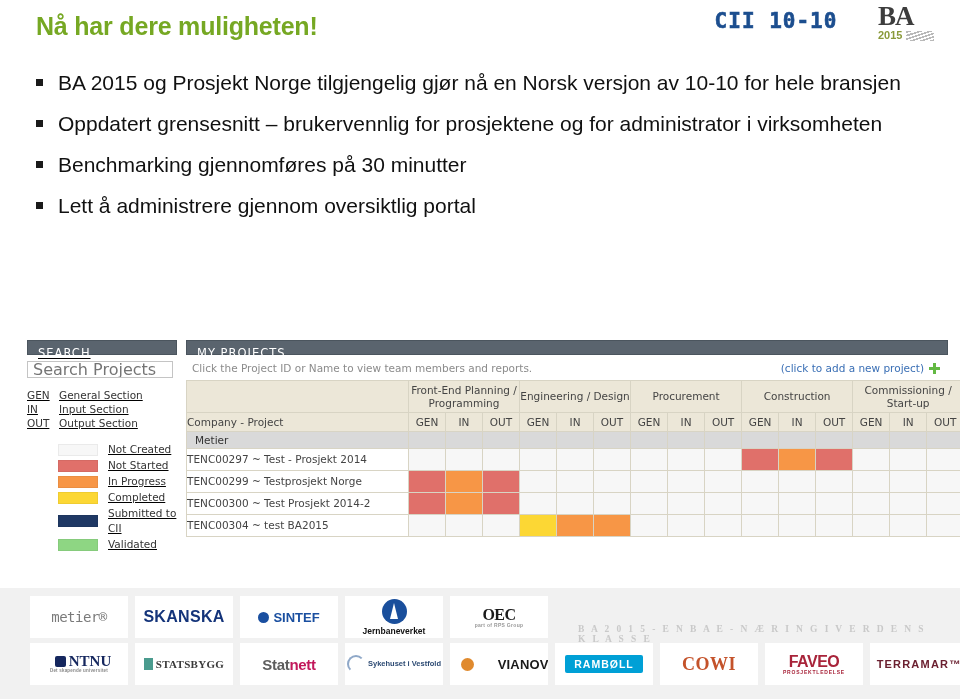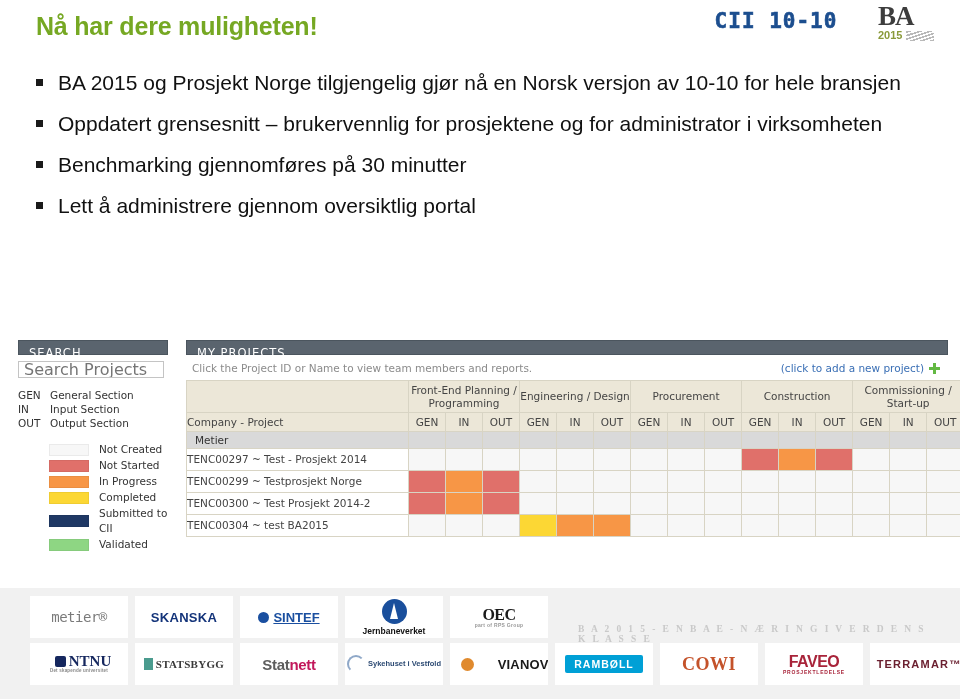--- a/index.html
+++ b/index.html
@@ -52,21 +52,21 @@
     max-width:855px;
   }
 
   
   .app-shot{
     position:absolute;left:18px;top:340px;width:930px;height:240px;
     background:#ffffff;font-family:"DejaVu Sans", sans-serif;
   }
 
   
-  .search-panel{position:absolute;left:0;top:0;width:150px;}
+  .search-panel{position:absolute;left:9px;top:0;width:150px;text-decoration:underline;}
   .panel-head{
     background:#5a646e;color:#ffffff;
     font-size:11.5px;letter-spacing:1px;
     padding:5px 8px 6px 10px;height:15px;line-height:15px;
     border:1px solid #4b555e;box-sizing:border-box;
   }
   .panel-head.wide{width:100%;}
   .search-input{
     margin-top:6px;width:146px;height:17px;box-sizing:border-box;
     border:1px solid #c4c4c4;background:#fff;
@@ -139,22 +139,22 @@
     overflow:hidden;
   }
   .tagline{
     position:absolute;left:578px;top:36px;width:360px;
     font-size:9.5px;letter-spacing:2.4px;color:#c9c9c9;
     font-family:"Liberation Serif", serif;font-weight:700;
   }
   
   .lg{font-size:13px;font-weight:700;line-height:1;text-align:center;}
   .lg-metier{font-family:"DejaVu Sans Mono", monospace;font-size:14px;color:#7a7a7a;font-weight:400;letter-spacing:-0.5px;}
-  .lg-skanska{color:#14347a;font-size:13px;letter-spacing:0.3px;}
-  .lg-sintef{color:#1a4fa0;font-size:13px;display:flex;align-items:center;gap:4px;text-decoration:underline;}
+  .lg-skanska{color:#14347a;font-size:16px;letter-spacing:0.3px;}
+  .lg-sintef{color:#1a4fa0;font-size:13px;display:flex;align-items:center;gap:4px;}
   .dot-globe{width:11px;height:11px;border-radius:50%;background:#1a4fa0;display:inline-block;}
   .lg-jbv{display:flex;flex-direction:column;align-items:center;gap:3px;}
   .jbv-mark{width:25px;height:25px;border-radius:50%;background:#1a4f9c;position:relative;}
   .jbv-mark:after{content:"";position:absolute;left:8px;top:4px;border-left:4px solid transparent;border-right:4px solid transparent;border-bottom:16px solid #ffffff;}
   .lg-jbv span{font-size:8.5px;font-weight:700;color:#111;}
   .lg-oec{display:flex;flex-direction:column;align-items:center;}
   .oec-main{font-family:"Liberation Serif",serif;font-size:16px;letter-spacing:-0.5px;color:#1a1a1a;}
   .oec-sub{font-size:5px;color:#999;letter-spacing:0.3px;}
   .lg-ntnu{display:flex;flex-direction:column;align-items:center;}
   .ntnu-main{display:flex;align-items:center;gap:3px;font-family:"Liberation Serif",serif;font-size:15px;color:#15275e;padding-left:8px;}

